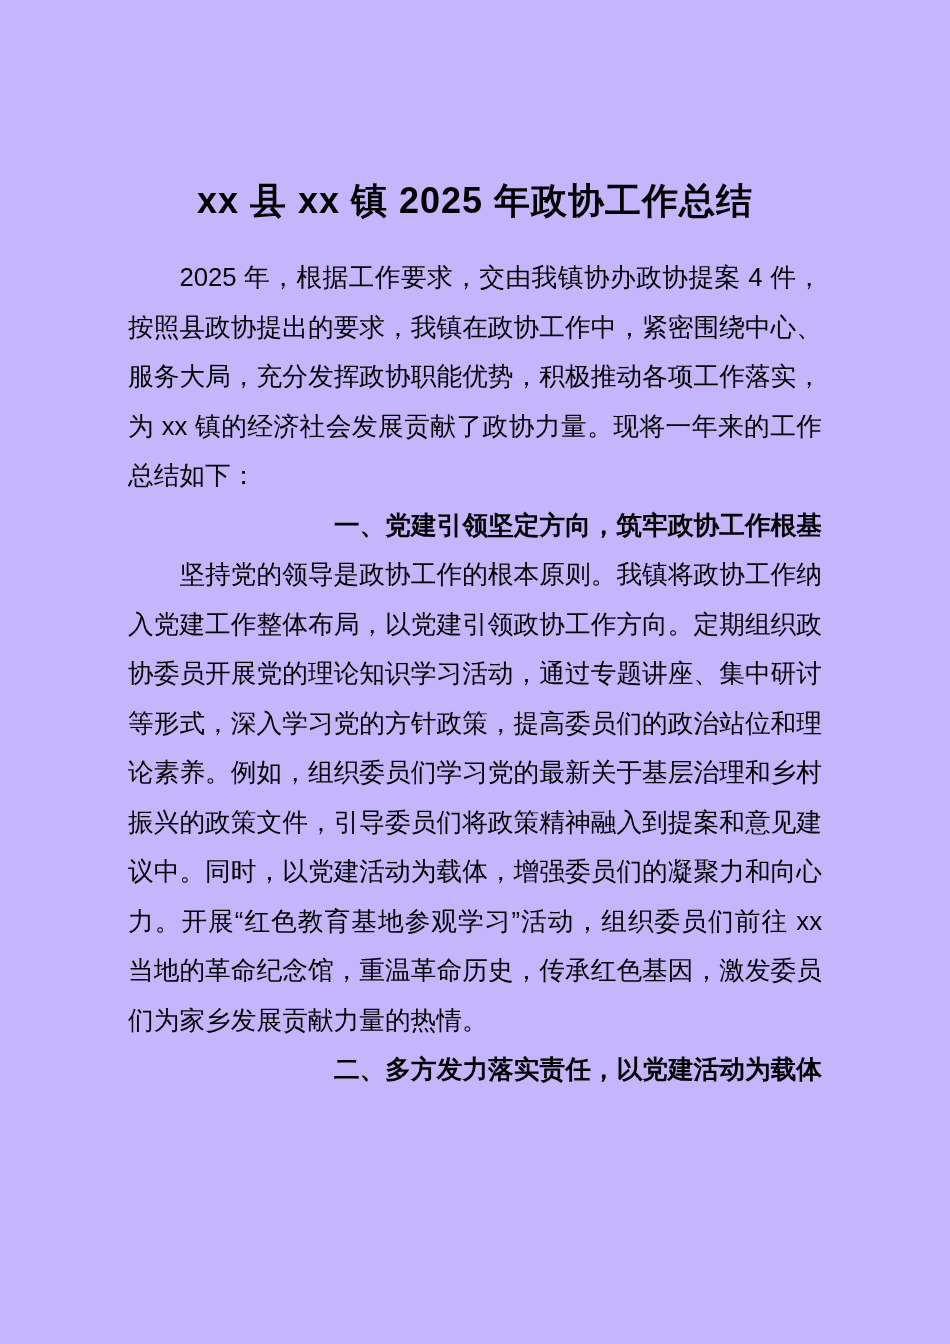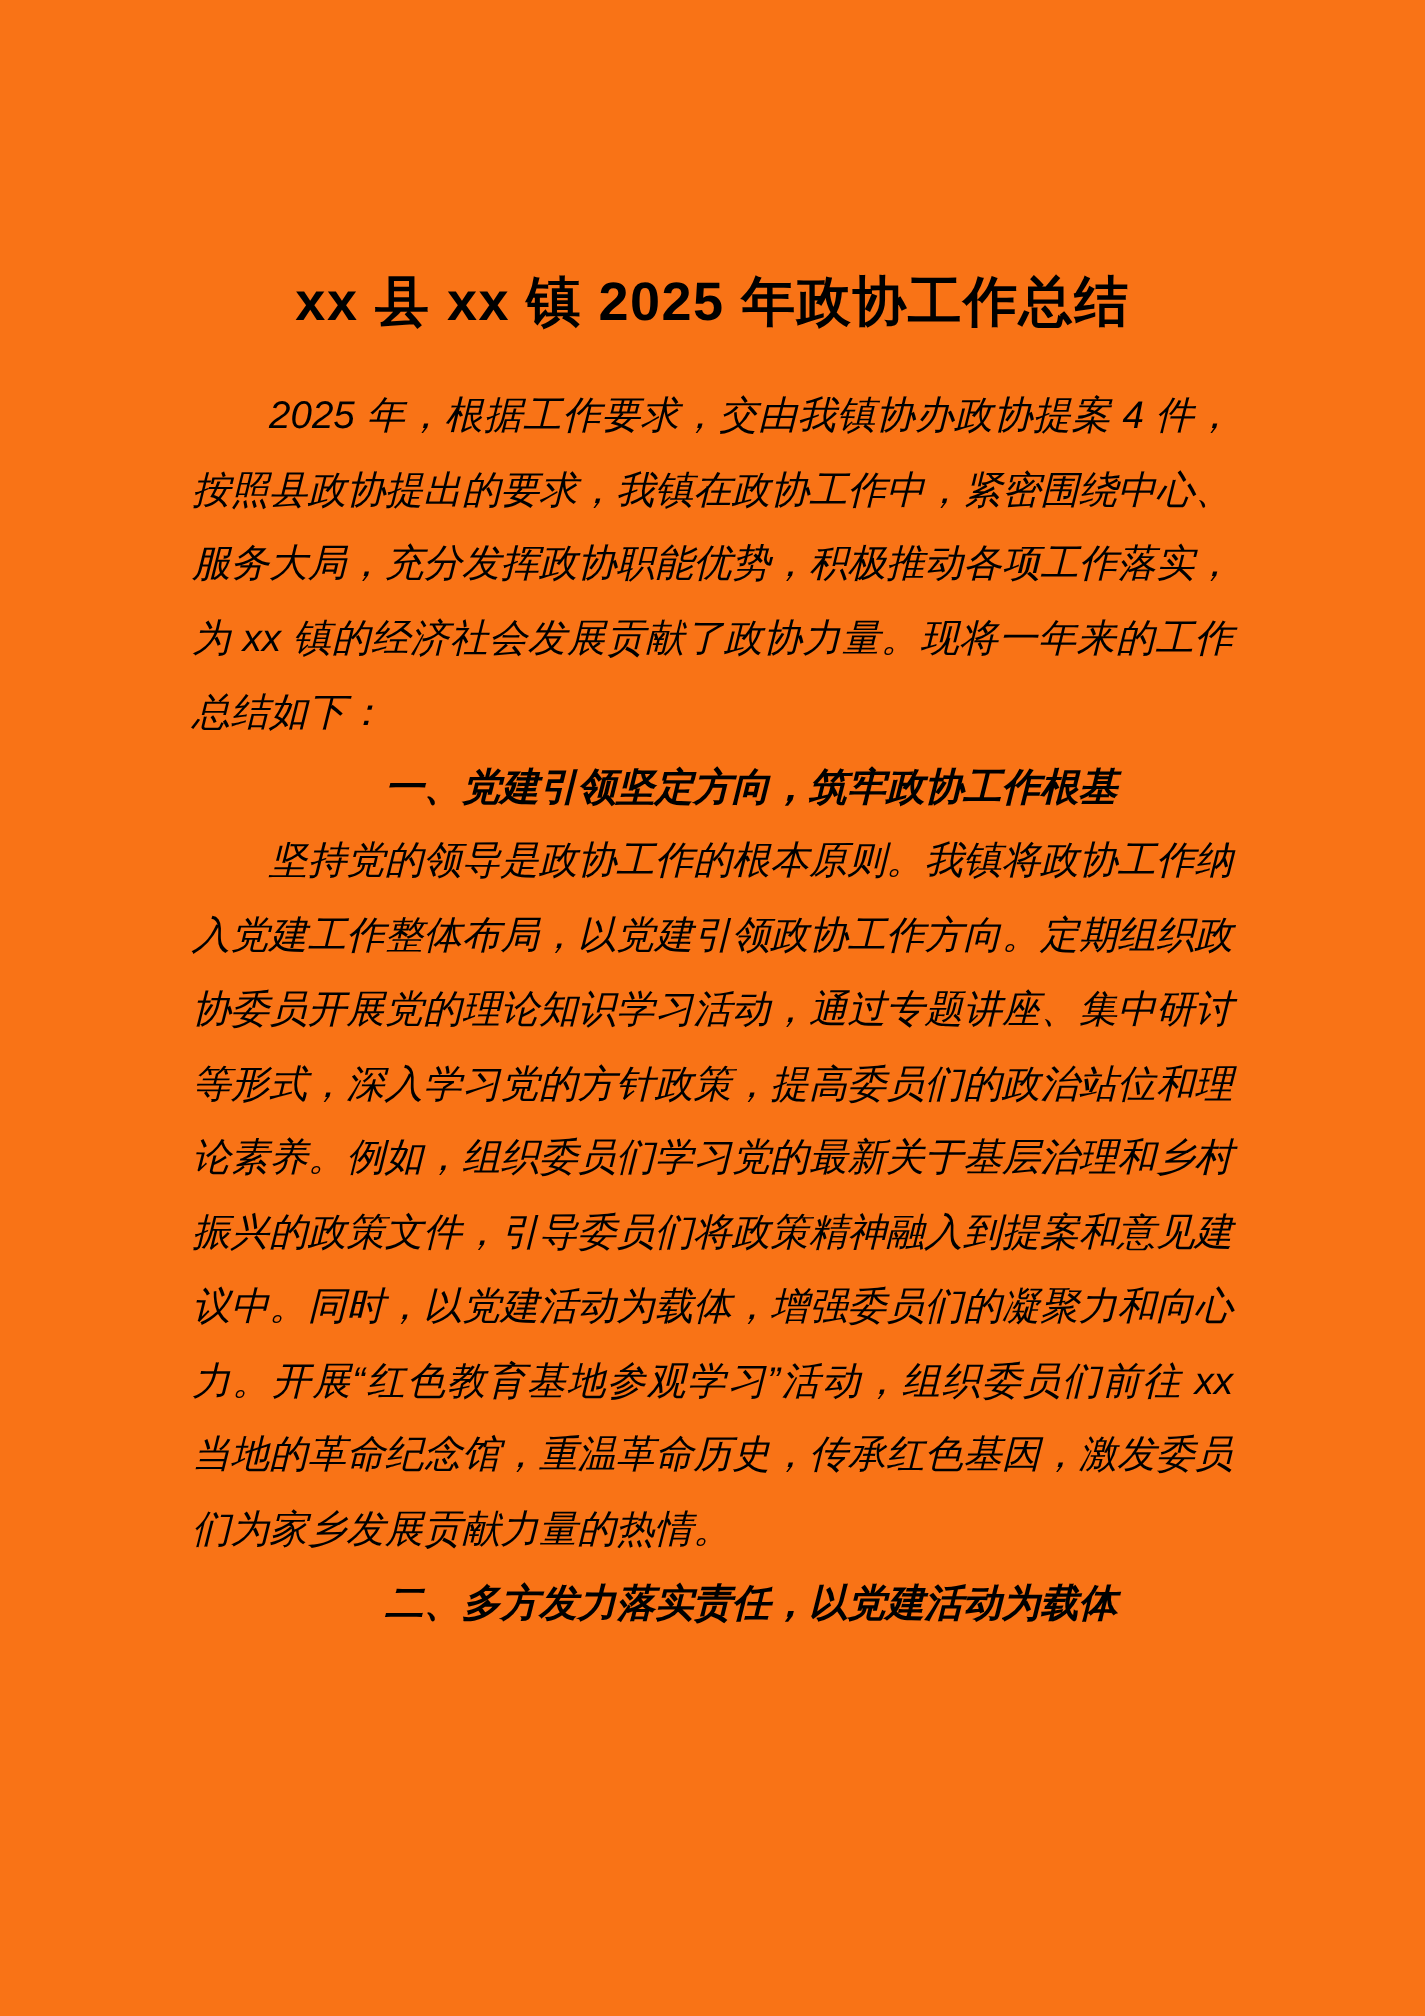--- a/index.html
+++ b/index.html
@@ -4,21 +4,21 @@
 <style>
   html, body {
     margin: 0;
     padding: 0;
     background: #ffffff;
   }
   .page {
     position: relative;
     width: 950px;
     height: 1344px;
-    background: #f97316;
+    background: #c4b5fd;
     color: #000000;
     box-sizing: border-box;
     padding: 179px 128px 0 128px;
     overflow: hidden;
     font-family: "Liberation Sans", sans-serif;
   }
   .doc-title {
     font-size: 36px;
     line-height: 44px;
     font-weight: 700;
@@ -30,25 +30,24 @@
     width: 100%;
   }
   .doc-para, .doc-heading {
     font-size: 25.7px;
     line-height: 49.5px;
     margin: 0;
     text-indent: 2em;
     text-align: justify;
     text-justify: inter-ideograph;
     font-weight: 400;
-    font-style: italic;
   }
   .doc-heading {
     font-weight: 700;
-    text-align: center;
+    text-align: right;
   }
 </style>
 </head>
 <body>
 
 <div class="page">
   <h1 class="doc-title">xx 县 xx 镇 2025 年政协工作总结</h1>
   <div class="doc-body" id="doc-body">
       <p class="doc-para">2025 年，根据工作要求，交由我镇协办政协提案 4 件，按照县政协提出的要求，我镇在政协工作中，紧密围绕中心、服务大局，充分发挥政协职能优势，积极推动各项工作落实，为 xx 镇的经济社会发展贡献了政协力量。现将一年来的工作总结如下：</p>
       <h2 class="doc-heading">一、党建引领坚定方向，筑牢政协工作根基</h2>

